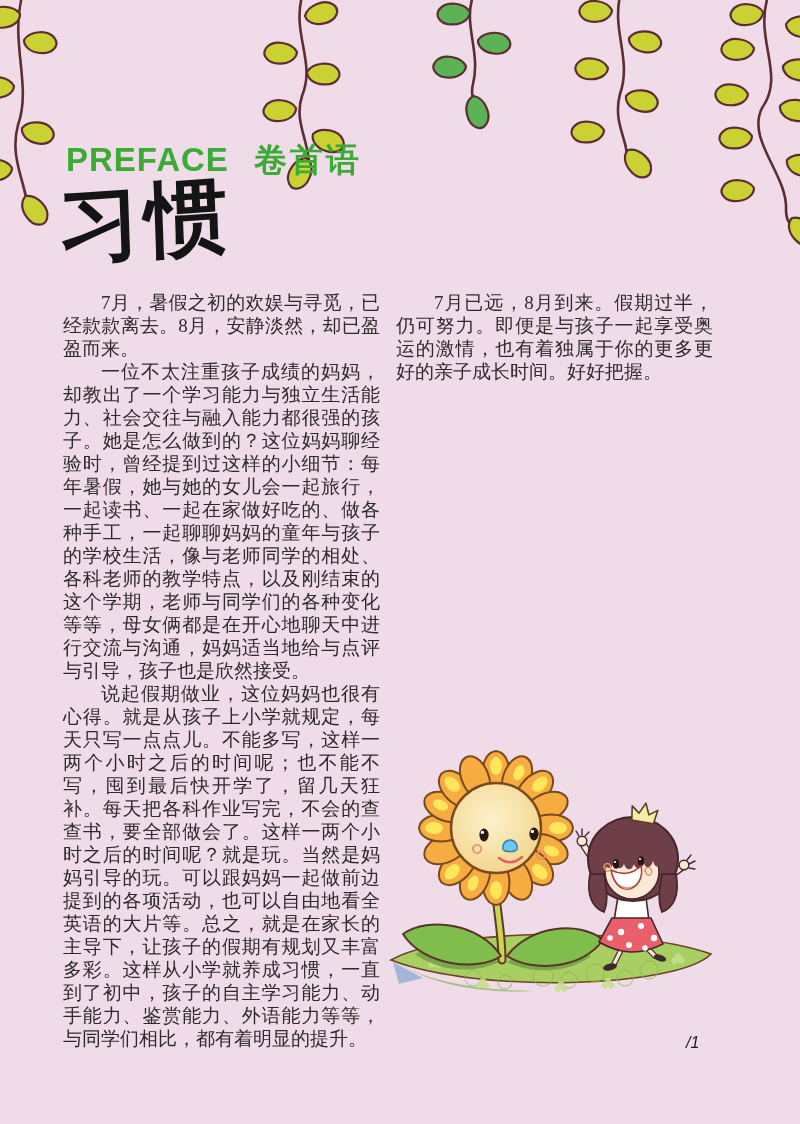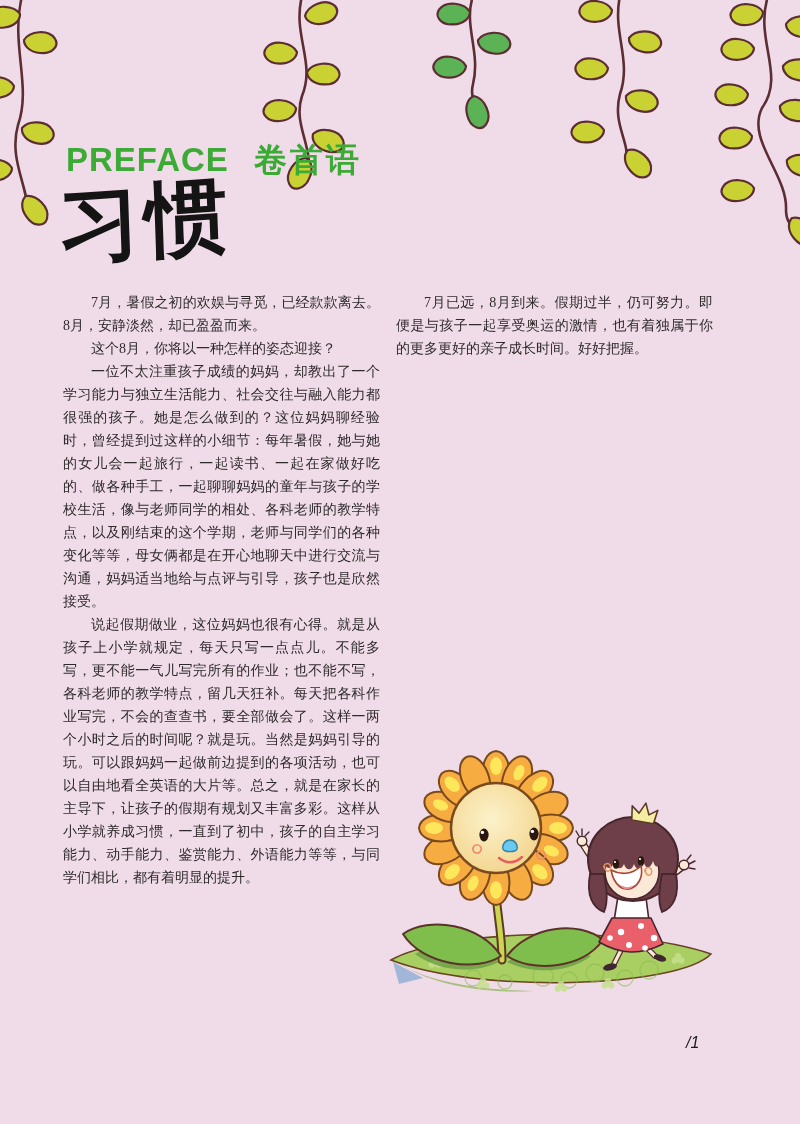--- a/index.html
+++ b/index.html
@@ -17,21 +17,21 @@
   .eyebrow{font-family:"Liberation Sans","DejaVu Sans",sans-serif;color:var(--accent-green,#3BAB36);font-size:33px;line-height:1.1;letter-spacing:1px}
   .eyebrow .en{font-weight:800}
   .eyebrow .cn{font-weight:600;margin-left:15px;letter-spacing:3px}
   .title{
     margin:8px 0 0 -6px;font-family:"Liberation Sans","DejaVu Sans",sans-serif;
     font-weight:900;font-size:82px;line-height:1;color:#141414;letter-spacing:5px;
     transform:rotate(-4deg) skewX(-2deg);transform-origin:left bottom;width:max-content
   }
 
   .columns{position:absolute;left:63px;top:291px;width:650px;display:flex;gap:16px}
-  .col{flex:1;font-size:14px;line-height:23px;color:var(--body-text,#2E2A2B);text-align:justify}
+  .col{flex:1;font-size:19px;line-height:23px;color:var(--body-text,#2E2A2B);text-align:justify}
   .col p{margin:0;text-indent:2em}
 
   .illus{position:absolute;left:383px;top:744px}
   .pagenum{position:absolute;left:686px;top:1034px;font-size:16px;font-style:italic;color:#1b1b1b;font-family:"Liberation Sans","DejaVu Sans",sans-serif}
 </style>
 </head>
 <body>
 
 <div class="page">
 
@@ -97,23 +97,22 @@
     <div class="eyebrow">
       <span class="en">PREFACE</span>
       <span class="cn">卷首语</span>
     </div>
     <h1 class="title">习惯</h1>
   </div>
 
   <div class="columns">
     <div class="col">
       <p>7月，暑假之初的欢娱与寻觅，已经款款离去。8月，安静淡然，却已盈盈而来。</p>
-      <p>这个8月，你将以一种怎样的姿态迎接？</p>
       <p>一位不太注重孩子成绩的妈妈，却教出了一个学习能力与独立生活能力、社会交往与融入能力都很强的孩子。她是怎么做到的？这位妈妈聊经验时，曾经提到过这样的小细节：每年暑假，她与她的女儿会一起旅行，一起读书、一起在家做好吃的、做各种手工，一起聊聊妈妈的童年与孩子的学校生活，像与老师同学的相处、各科老师的教学特点，以及刚结束的这个学期，老师与同学们的各种变化等等，母女俩都是在开心地聊天中进行交流与沟通，妈妈适当地给与点评与引导，孩子也是欣然接受。</p>
-      <p>说起假期做业，这位妈妈也很有心得。就是从孩子上小学就规定，每天只写一点点儿。不能多写，更不能一气儿写完所有的作业；也不能不写，各科老师的教学特点，留几天狂补。每天把各科作业写完，不会的查查书，要全部做会了。这样一两个小时之后的时间呢？就是玩。当然是妈妈引导的玩。可以跟妈妈一起做前边提到的各项活动，也可以自由地看全英语的大片等。总之，就是在家长的主导下，让孩子的假期有规划又丰富多彩。这样从小学就养成习惯，一直到了初中，孩子的自主学习能力、动手能力、鉴赏能力、外语能力等等，与同学们相比，都有着明显的提升。</p>
+      <p>说起假期做业，这位妈妈也很有心得。就是从孩子上小学就规定，每天只写一点点儿。不能多写，这样一两个小时之后的时间呢；也不能不写，囤到最后快开学了，留几天狂补。每天把各科作业写完，不会的查查书，要全部做会了。这样一两个小时之后的时间呢？就是玩。当然是妈妈引导的玩。可以跟妈妈一起做前边提到的各项活动，也可以自由地看全英语的大片等。总之，就是在家长的主导下，让孩子的假期有规划又丰富多彩。这样从小学就养成习惯，一直到了初中，孩子的自主学习能力、动手能力、鉴赏能力、外语能力等等，与同学们相比，都有着明显的提升。</p>
     </div>
     <div class="col">
       <p>7月已远，8月到来。假期过半，仍可努力。即便是与孩子一起享受奥运的激情，也有着独属于你的更多更好的亲子成长时间。好好把握。</p>
     </div>
   </div>
 
   <svg class="illus" width="335" height="268" viewBox="0 0 335 268" aria-hidden="true">
     <defs>
       <radialGradient id="faceG" cx="45%" cy="40%" r="70%">
         <stop offset="0%" stop-color="#FCF2CB"></stop>

